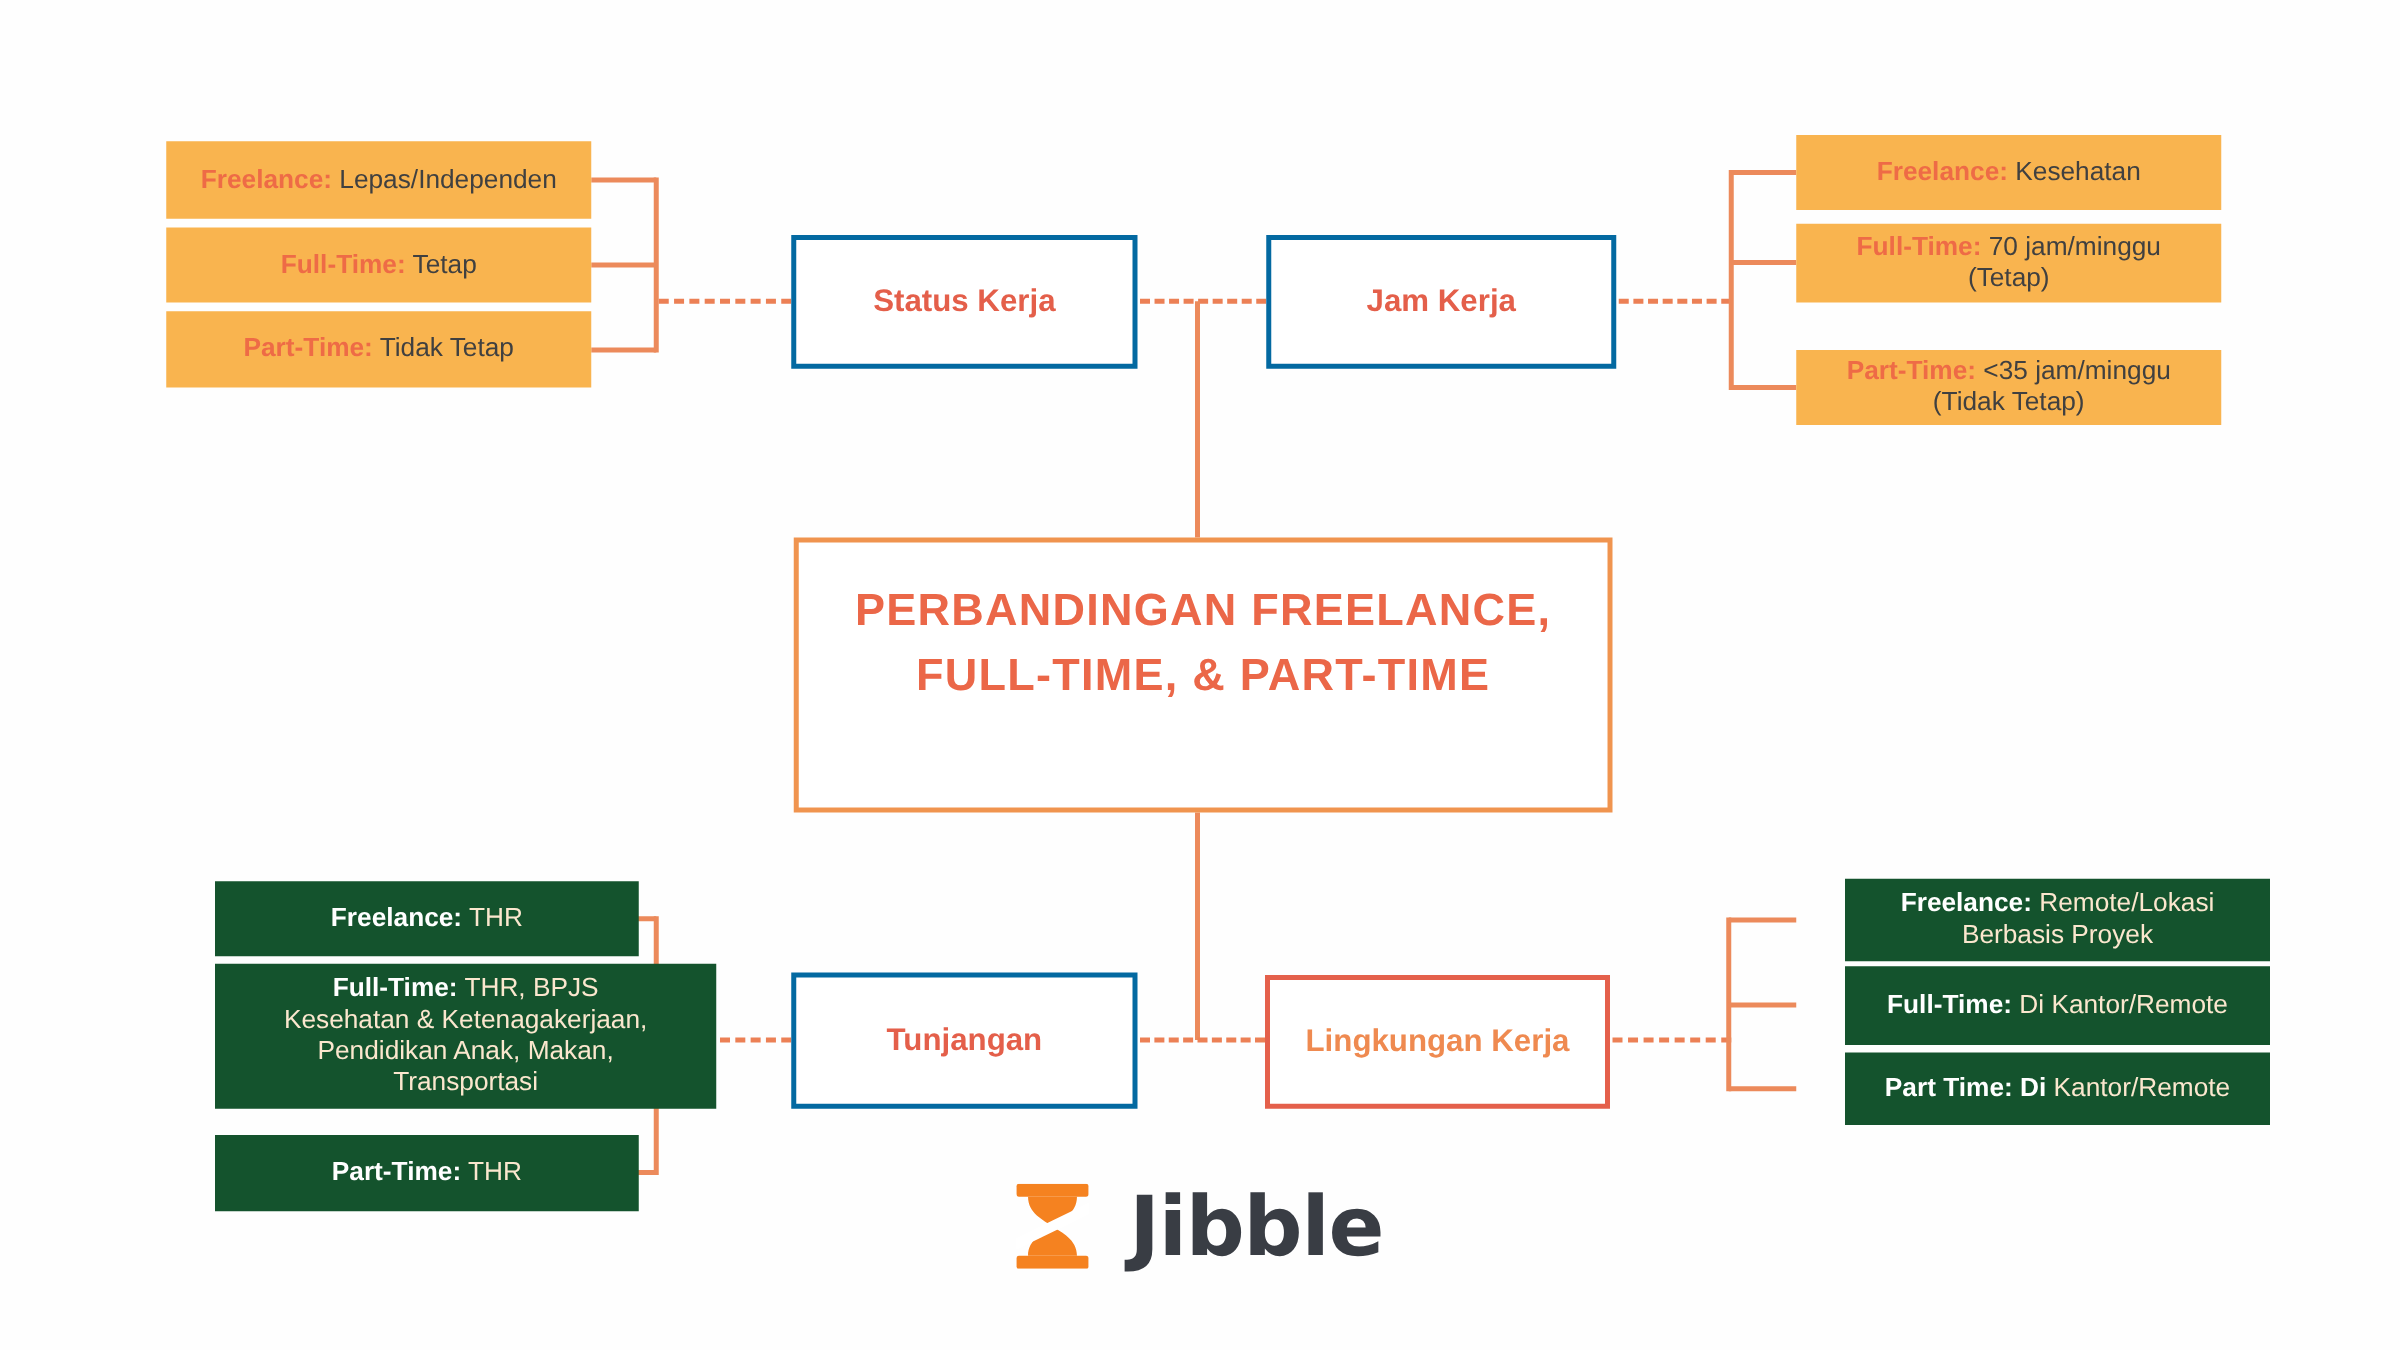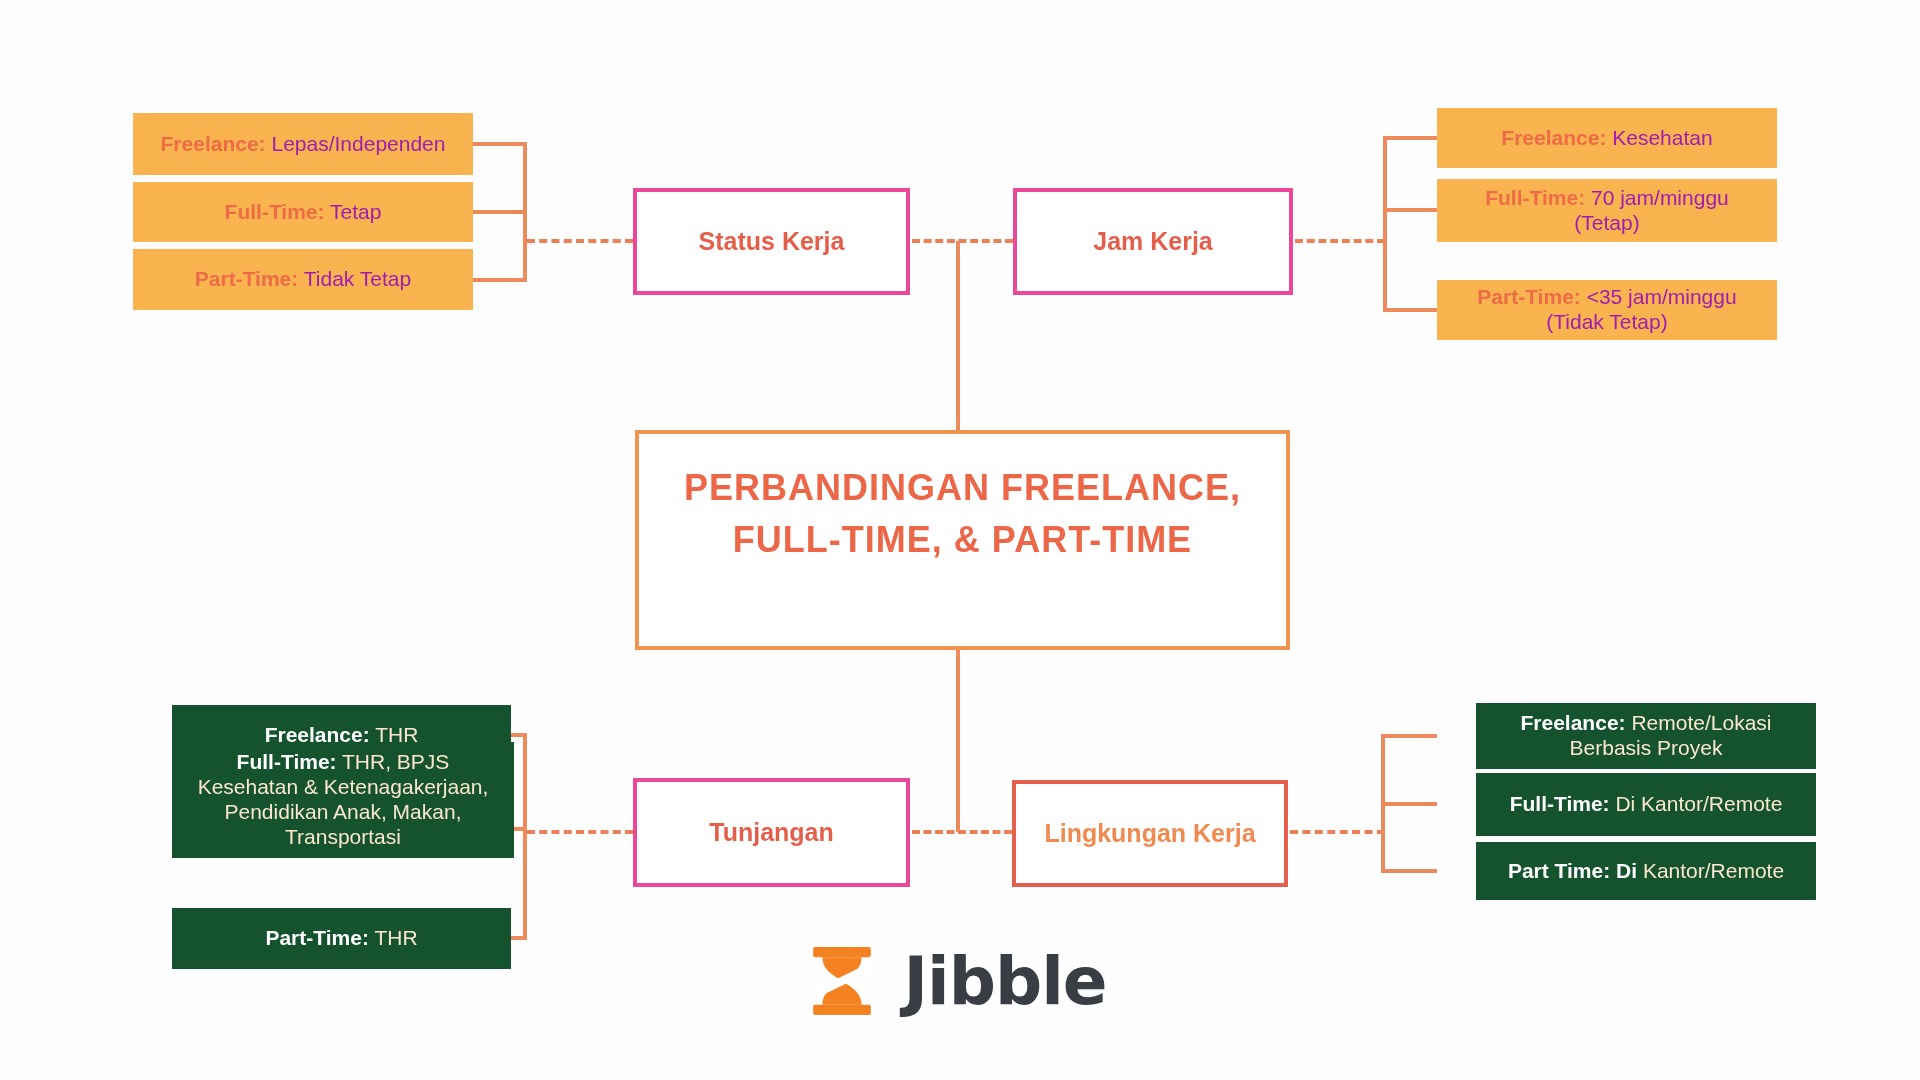--- a/index.html
+++ b/index.html
@@ -11,28 +11,28 @@
   .ln{position:absolute;background:#EC8A5B;}
   .dash{position:absolute;height:0;border-top:4px dashed #EC8055;background:none;}
   
   .leaf{
     position:absolute;display:flex;align-items:center;justify-content:center;
     text-align:center;font-size:21px;line-height:1.18;padding:4px 8px;box-sizing:border-box;
   }
   .leaf .val{white-space:pre-line;}
   .leaf.amber{background:#F9B44F;}
   .leaf.amber .lbl{color:#EE6B46;font-weight:bold;}
-  .leaf.amber .val{color:#a21caf;text-align:center;}
+  .leaf.amber .val{color:#404040;text-align:center;}
   .leaf.coral{background:#14532d;margin-left:39px;}
   .leaf.coral .lbl{color:#ffffff;font-weight:bold;}
   .leaf.coral .val{color:#FBE7CE;}
   
   .node{
     position:absolute;display:flex;align-items:center;justify-content:center;
-    background:#ffffff;border:4px solid #ec4899;box-sizing:border-box;
+    background:#ffffff;border:4px solid #0369a1;box-sizing:border-box;
     font-size:25px;font-weight:bold;color:#E45F4A;text-align:center;
   }
   .node.red-border{border-color:#E4604B;color:#EF8A50;}
   
   .central{
     position:absolute;display:flex;align-items:center;justify-content:center;
     background:#ffffff;border:4px solid #F0944F;box-sizing:border-box;
     font-size:36px;font-weight:bold;color:#EB6748;text-align:center;
     letter-spacing:1px;line-height:1.45;white-space:pre-line;padding-bottom:52px;
   }
@@ -117,21 +117,21 @@
 (Tetap)</span></div>
   </div>
   <div class="leaf amber" style="left:1437px;top:280px;width:340px;height:60px">
     <div><span class="lbl">Part-Time:</span> <span class="val">&lt;35 jam/minggu
 (Tidak Tetap)</span></div>
   </div>
 
   <div class="leaf coral" style="left:133px;top:705px;width:339px;height:60px">
     <div><span class="lbl">Freelance:</span> <span class="val">THR</span></div>
   </div>
-  <div class="leaf coral" style="left:133px;top:742px;width:342px;height:116px">
+  <div class="leaf coral" style="left:133px;top:771px;width:401px;height:116px">
     <div><span class="lbl">Full-Time:</span> <span class="val">THR, BPJS
 Kesehatan &amp; Ketenagakerjaan,
 Pendidikan Anak, Makan,
 Transportasi</span></div>
   </div>
   <div class="leaf coral" style="left:133px;top:908px;width:339px;height:61px">
     <div><span class="lbl">Part-Time:</span> <span class="val">THR</span></div>
   </div>
 
   <div class="leaf coral" style="left:1437px;top:703px;width:340px;height:66px">

